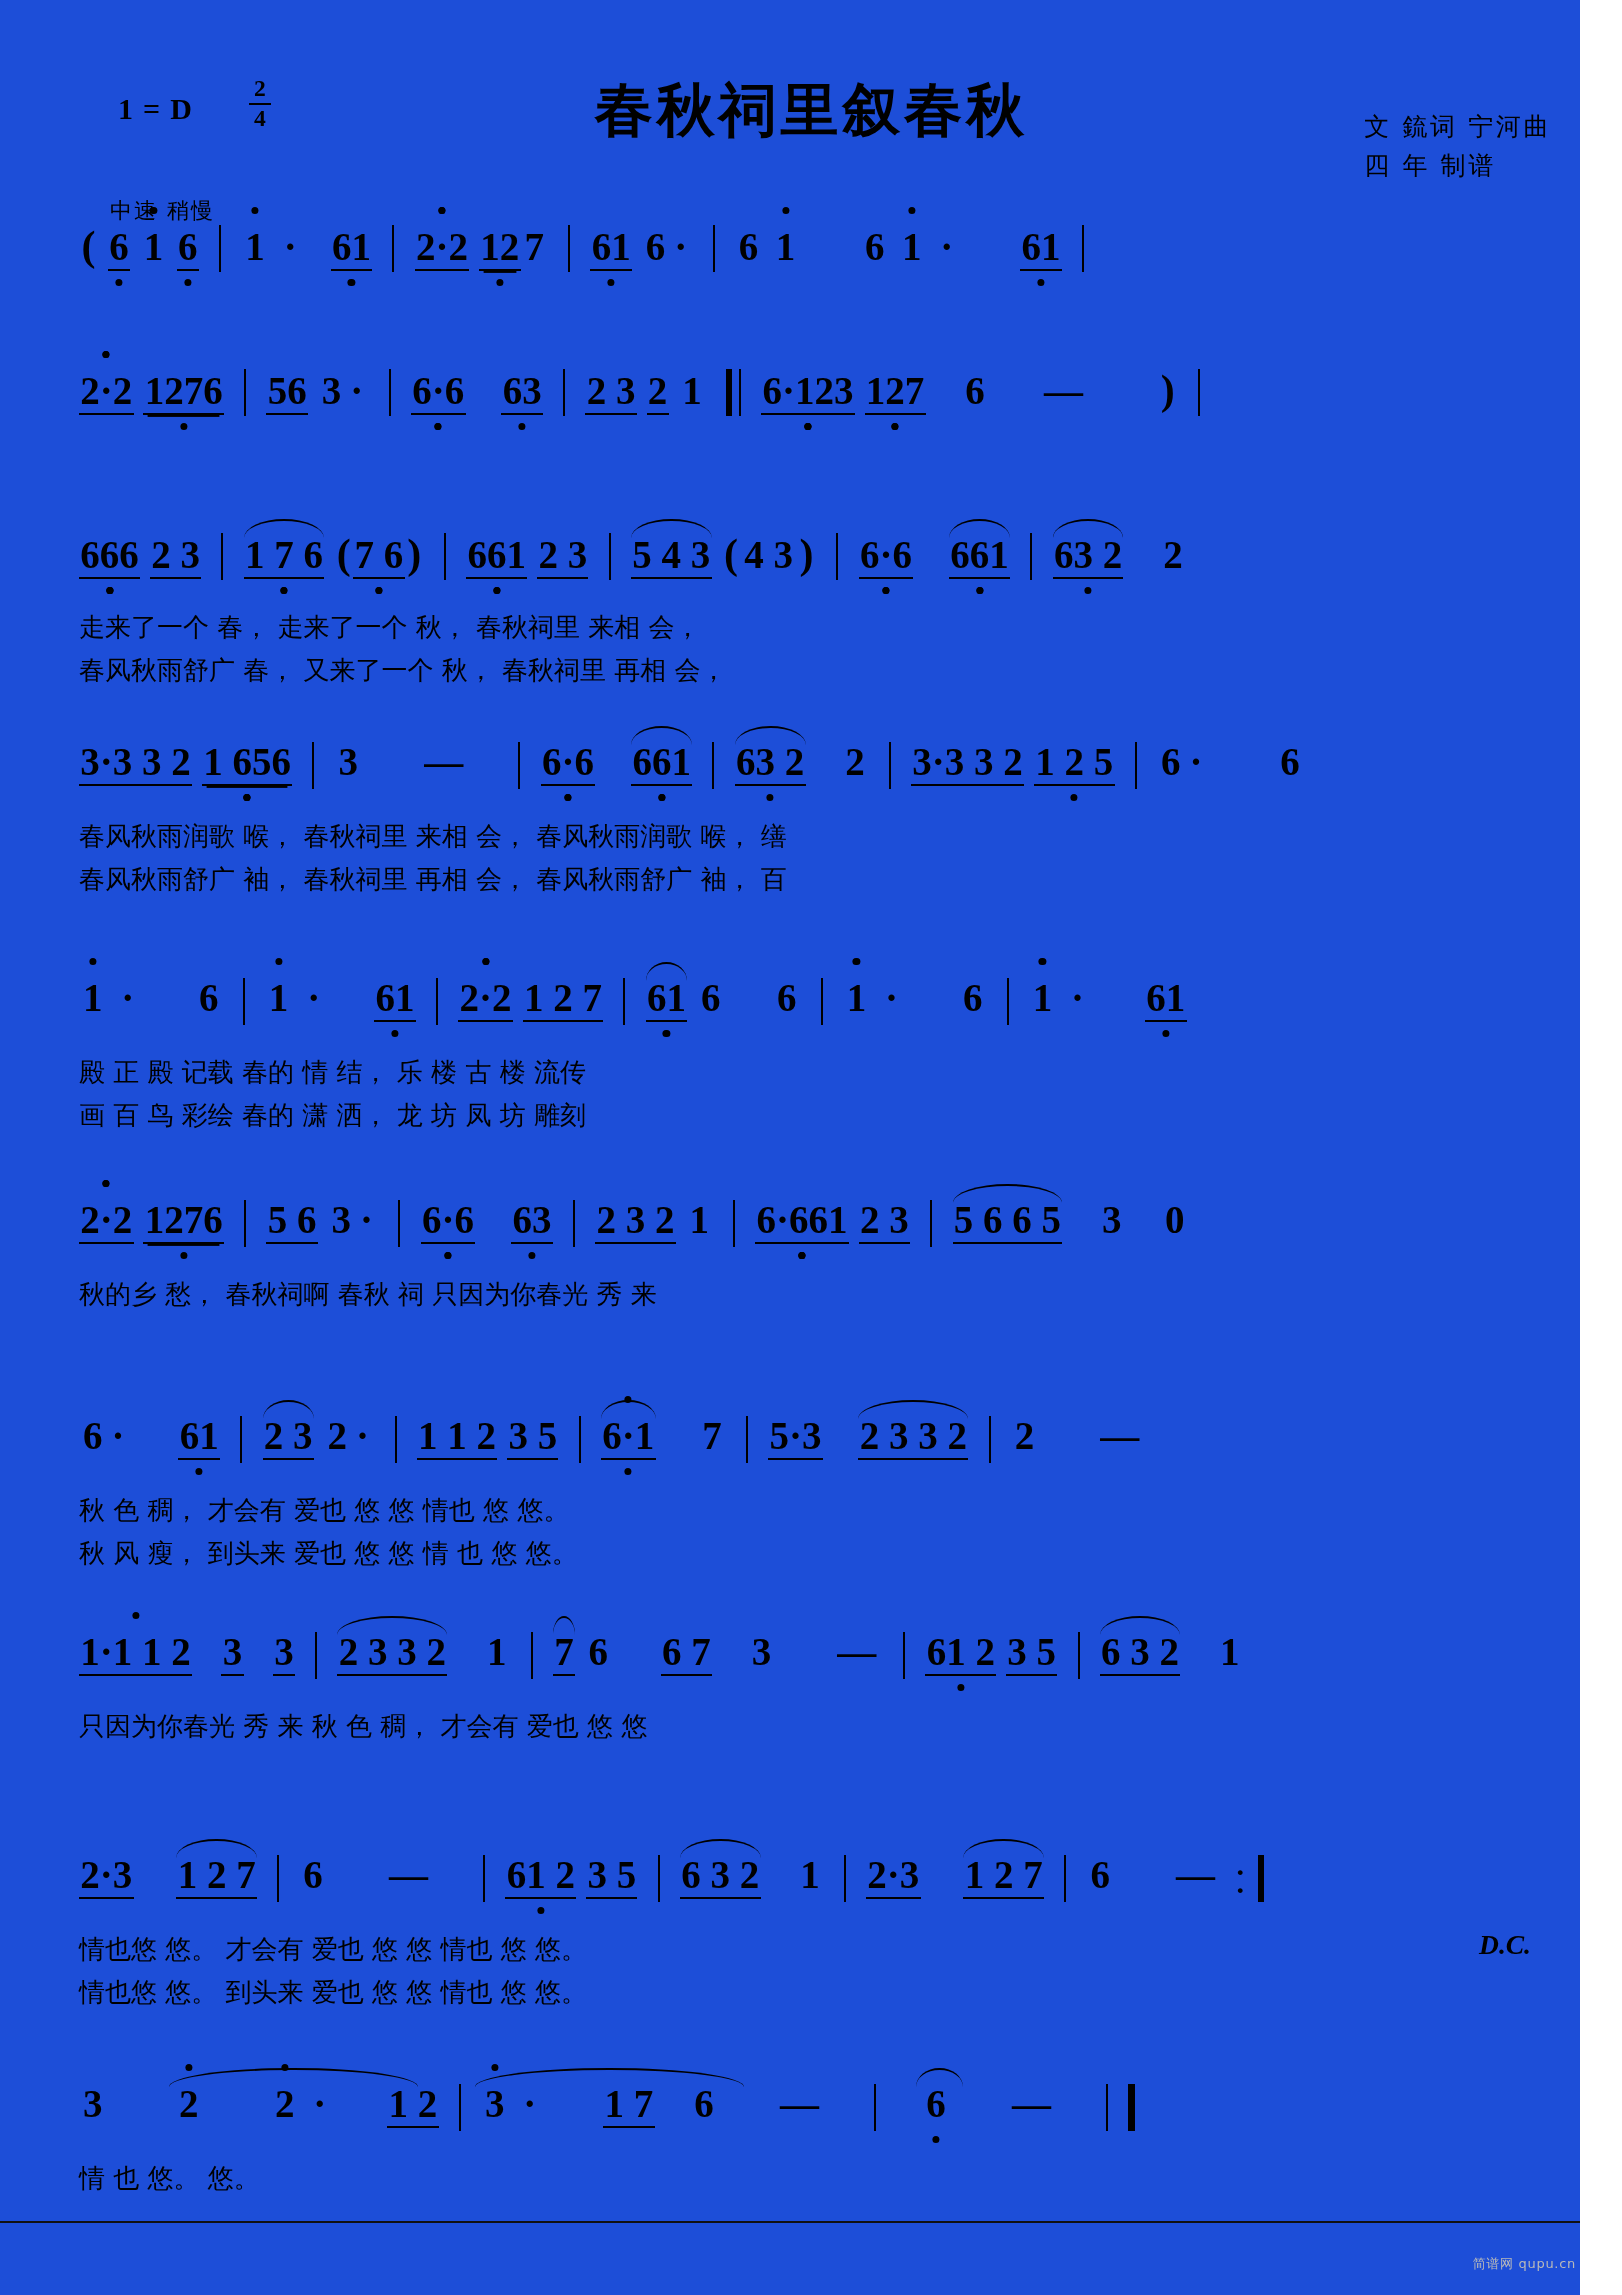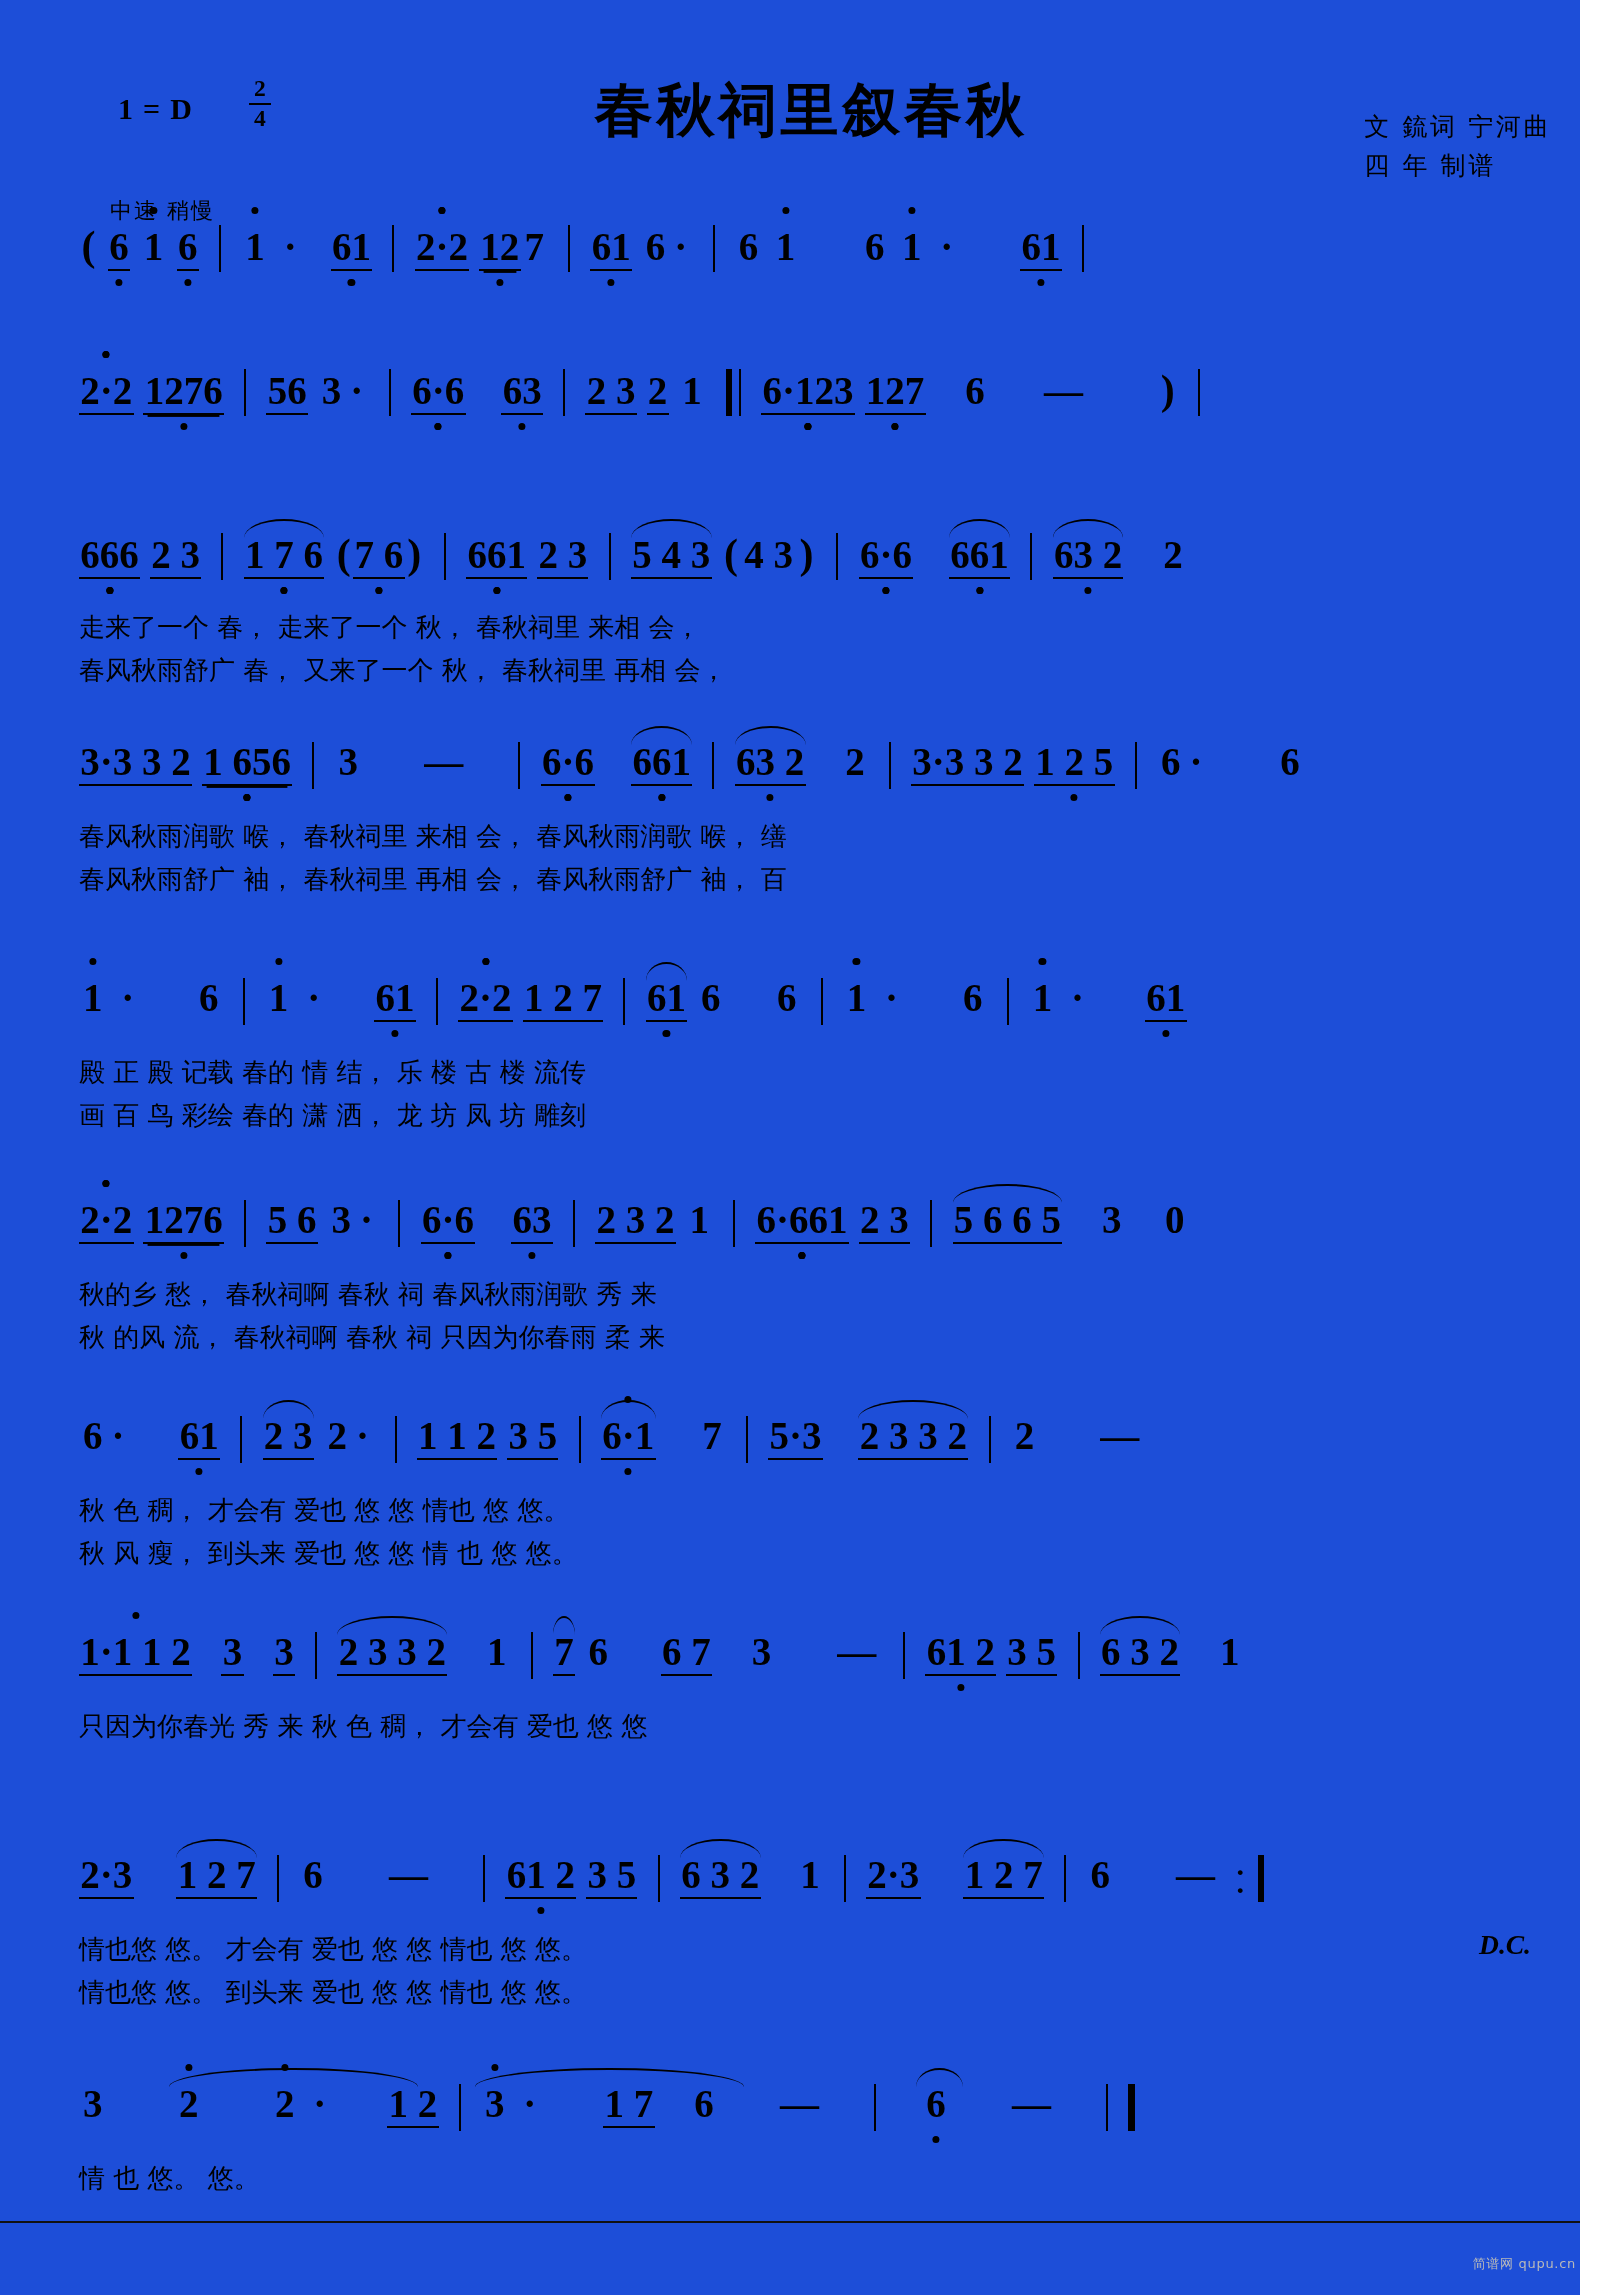--- a/index.html
+++ b/index.html
@@ -373,22 +373,21 @@
         <span class="grp u1">2 3 2</span>
         <span class="note">1</span>
         <span class="bar-line"></span>
         <span class="grp u1">6<span class="dot-below"></span>·6<span class="dot-below"></span>6<span class="dot-below"></span>1</span>
         <span class="grp u1">2 3</span>
         <span class="bar-line"></span>
         <span class="grp u1"><span class="slur"></span>5 6 6 5</span>
         <span class="note" style="margin-left:26px">3</span>
         <span class="note" style="margin-left:26px">0</span>
       </div>
-      <div class="lyric-row" style="margin-top:17px">秋的乡    愁，    春秋祠啊 春秋  祠  春风秋雨润歌 秀    来</div>
-      <div class="lyric-row">秋 的风    流，    春秋祠啊 春秋  祠  只因为你春雨 柔    来</div>
+      <div class="lyric-row" style="margin-top:17px">秋的乡    愁，    春秋祠啊 春秋  祠  只因为你春光 秀    来</div>
     </div>
 
     <div class="system" style="top:1413px;">
       <div class="notes-row">
         <span class="note">6</span><span class="aug-dot">·</span>
         <span class="grp u1" style="margin-left:39px">6<span class="dot-below"></span>1</span>
         <span class="bar-line"></span>
         <span class="grp u1"><span class="slur"></span>2 3</span>
         <span class="note">2</span><span class="aug-dot">·</span>
         <span class="bar-line"></span>

